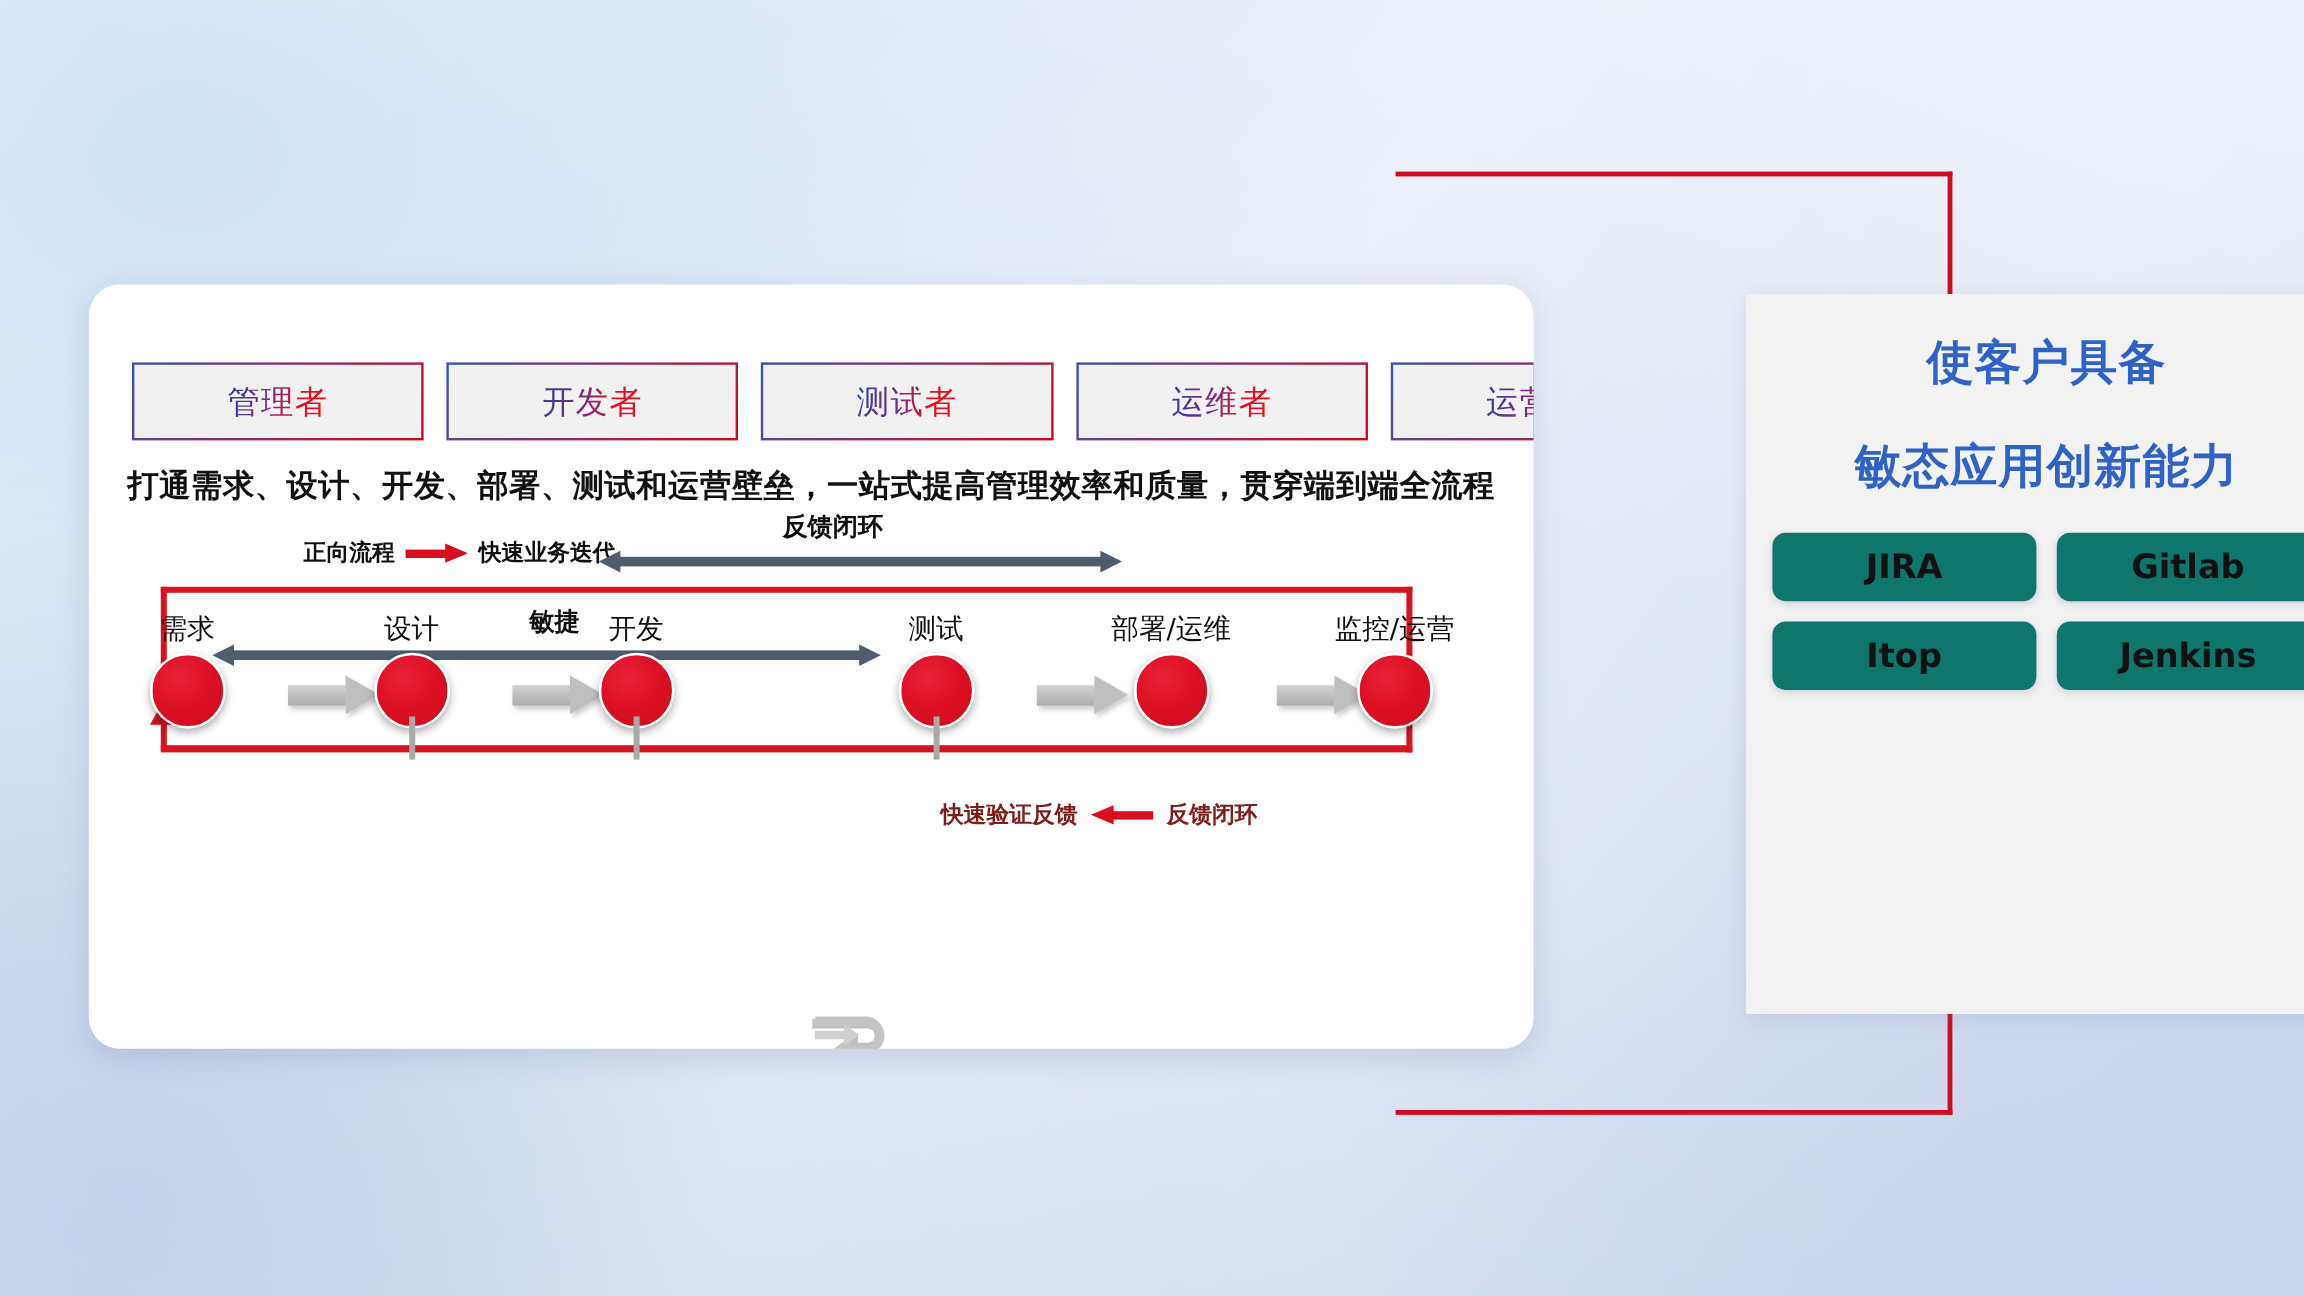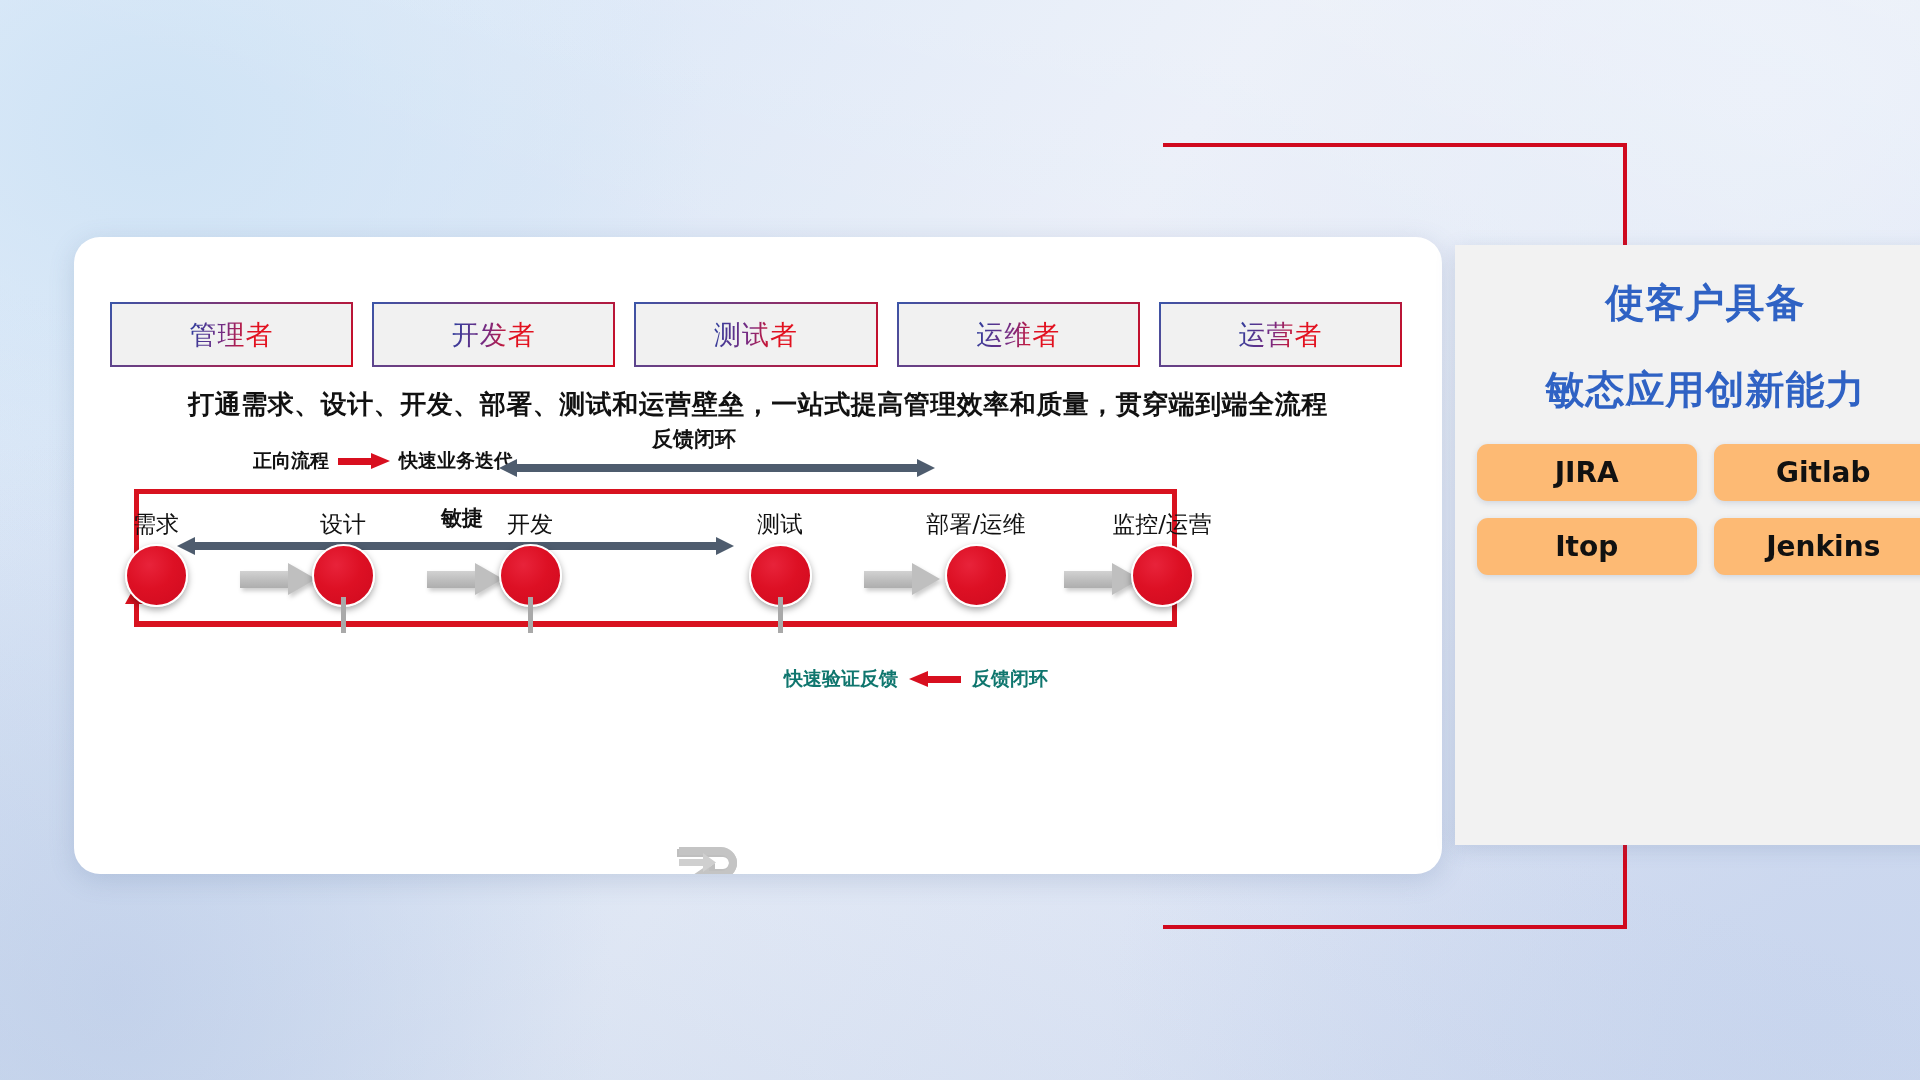--- a/index.html
+++ b/index.html
@@ -28,21 +28,21 @@
   #redframe{
     position:absolute;
     left:1163px;top:143px;width:464px;height:786px;
     border:4px solid #d0091e;
     border-left:none;
     box-sizing:border-box;
   }
 
   
   #card{
-    position:absolute;left:74px;top:237px;width:1368px;height:637px;
+    position:absolute;left:74px;top:237px;width:1204px;height:637px;
     background:#ffffff;border-radius:26px;
     box-shadow:0 6px 26px rgba(80,105,150,.20);
     overflow:hidden;
   }
 
   
   #roles{
     position:absolute;left:36px;top:65px;width:1292px;height:65px;
     display:flex;gap:19px;
   }
@@ -174,21 +174,21 @@
   }
   .grey-arrow.shadow{filter:drop-shadow(2px 3px 2px rgba(0,0,0,.20));}
 
   
   #cycle{position:absolute;left:601px;top:330px;width:90px;height:60px;}
 
   
   #legend-feedback{
     position:absolute;left:710px;top:429px;
     display:flex;align-items:center;gap:11px;
-    font-size:19px;font-weight:bold;color:#0f766e;
+    font-size:19px;font-weight:bold;color:#7f1d1d;
     font-family:"DejaVu Sans","Liberation Sans",sans-serif;
     text-align:center;
   }
 
   
   #panel{
     position:absolute;left:1455px;top:245px;width:501px;height:600px;
     background:#f2f2f2;
     box-shadow:0 4px 18px rgba(80,105,150,.18);
   }
@@ -197,21 +197,21 @@
     font-size:39px;line-height:1.42;font-weight:bold;
     font-family:"DejaVu Sans","Liberation Sans",sans-serif;
     letter-spacing:1px;
   }
   #panel-title .l2{display:block;margin-top:32px;}
   #tools{
     margin:26px 22px 0 22px;
     display:flex;flex-wrap:wrap;gap:17px;
   }
   .tool{
-    background:#fdba74;border-radius:11px;
+    background:#0f766e;border-radius:11px;
     box-shadow:0 2px 6px rgba(70,95,140,.20);
     height:57px;display:flex;align-items:center;justify-content:center;
     font-size:28px;font-weight:bold;color:#111;
     font-family:"DejaVu Sans","Liberation Sans",sans-serif;
   }
   .tool.half{width:calc(50% - 9px);}
   .tool.full{width:100%;}
 </style>
 </head>
 <body>

